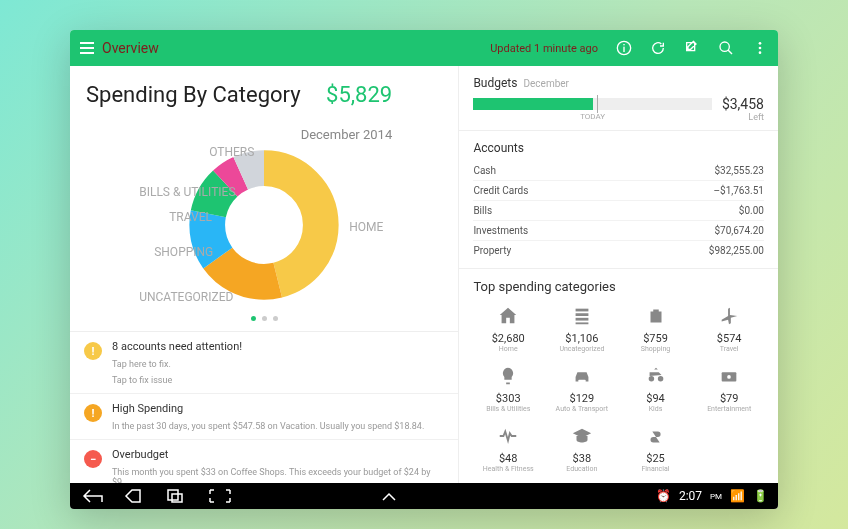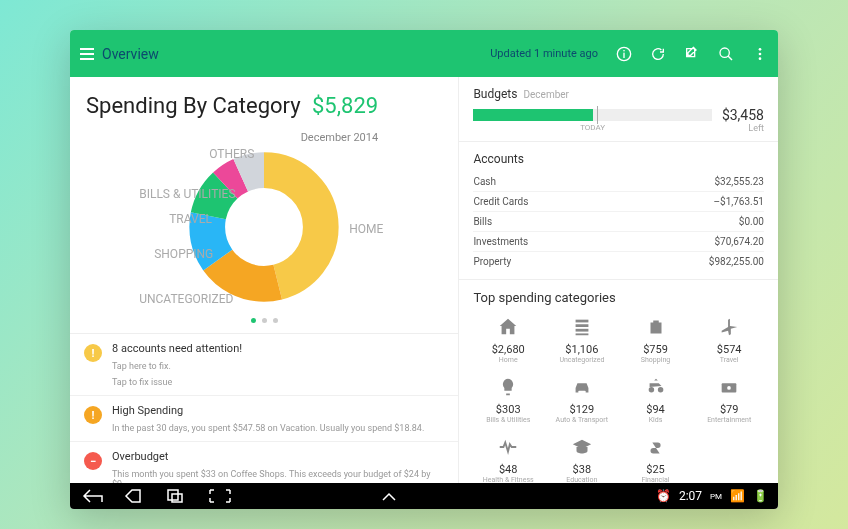--- a/index.html
+++ b/index.html
@@ -1,33 +1,33 @@
 <!DOCTYPE html>
 <html><head>
 <meta charset="utf-8">
 <style>
 *{box-sizing:border-box;margin:0;padding:0;font-family:Roboto,Arial,sans-serif}
 body{background:linear-gradient(135deg,#7ee8d4 0%,#b8e6b8 50%,#d4e89e 100%);width:848px;height:529px;padding:30px 70px 20px}
 .device{background:#fff;border-radius:4px;box-shadow:0 10px 40px rgba(0,0,0,.2);overflow:hidden;height:100%;display:flex;flex-direction:column}
-.appbar{background:#1ec471;color:#0c4a6e;height:47px;display:flex;align-items:center;padding:0 10px;font-size:14px}
+.appbar{background:#1ec471;color:#7f1d1d;height:36px;display:flex;align-items:center;padding:0 10px;font-size:14px}
 .appbar-left{display:flex;align-items:center;gap:8px}
 .hamburger{display:inline-block;width:14px;height:12px;position:relative}
 .hamburger::before,.hamburger::after,.hamburger span{content:"";position:absolute;left:0;right:0;height:2px;background:#fff}
 .hamburger::before{top:0}.hamburger span{top:5px}.hamburger::after{bottom:0}
 .appbar-right{margin-left:auto;display:flex;align-items:center;gap:18px;font-size:11px}
 .icn{width:16px;height:16px;display:inline-flex;align-items:center;justify-content:center}
 .icn svg{width:100%;height:100%;fill:#fff}
 .content{flex:1;display:flex;overflow:hidden;background:#fff}
 .left{width:55%;border-right:1px solid #eee;display:flex;flex-direction:column;overflow:hidden}
 .right{width:45%;overflow:hidden;display:flex;flex-direction:column}
 .panel-top{padding:16px 16px 8px;display:flex;align-items:flex-start}
 .title{font-size:22px;font-weight:400;color:#222}
 .amount-block{text-align:right}
 .amount{color:#1ec471;font-size:22px;font-weight:400}
-.subdate{color:#888;font-size:11px;margin-top:13px}
+.subdate{color:#888;font-size:13px;margin-top:20px}
 .chart-area{flex:1;display:flex;align-items:center;justify-content:center;position:relative;padding:0 20px}
 .donut{position:relative;width:150px;height:150px}
 .donut svg{transform:rotate(-90deg)}
 .label{position:absolute;font-size:12px;color:#aaa;white-space:nowrap}
 .dots{text-align:center;padding:6px}
 .dots span{display:inline-block;width:5px;height:5px;border-radius:50%;background:#ccc;margin:0 3px}
 .dots span.active{background:#1ec471}
 .alerts{border-top:1px solid #eee}
 .alert{display:flex;align-items:flex-start;gap:10px;padding:8px 14px;border-bottom:1px solid #f0f0f0}
 .alert-icn{width:18px;height:18px;border-radius:50%;flex-shrink:0;display:flex;align-items:center;justify-content:center;color:#fff;font-size:11px;font-weight:bold;margin-top:2px}

